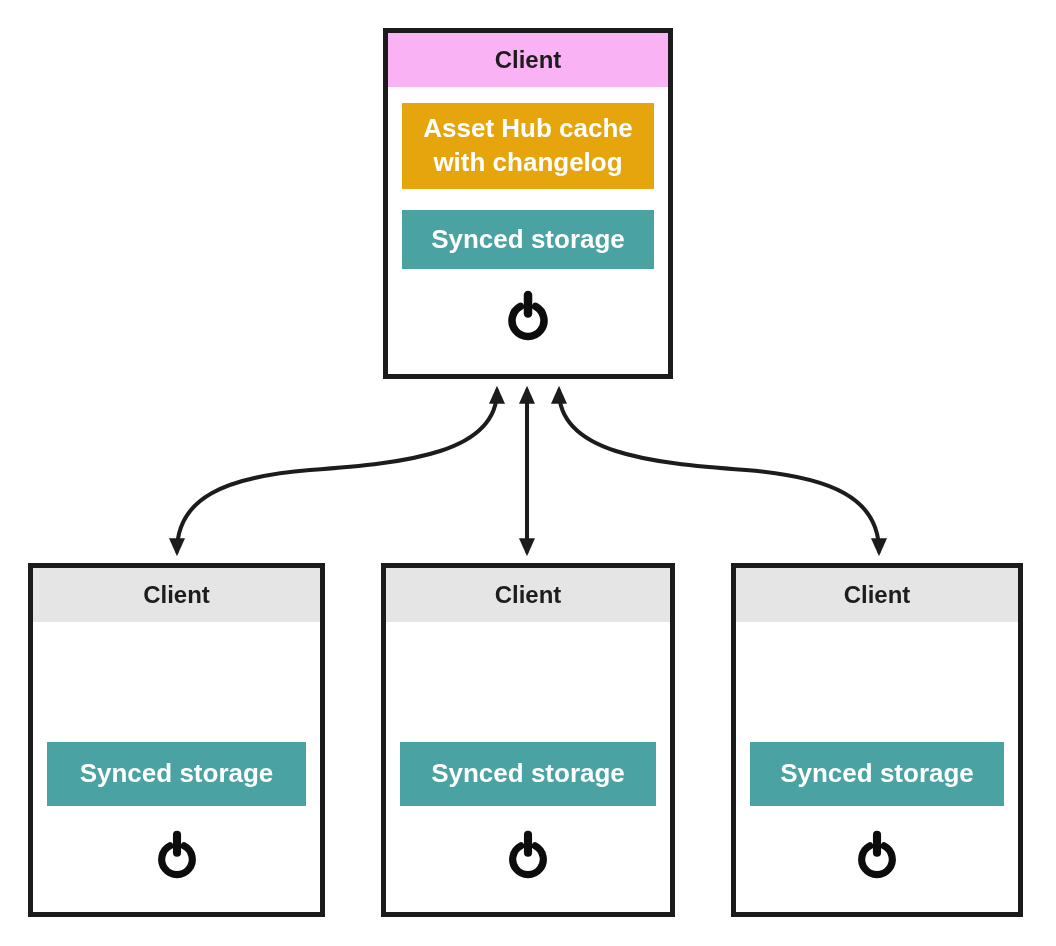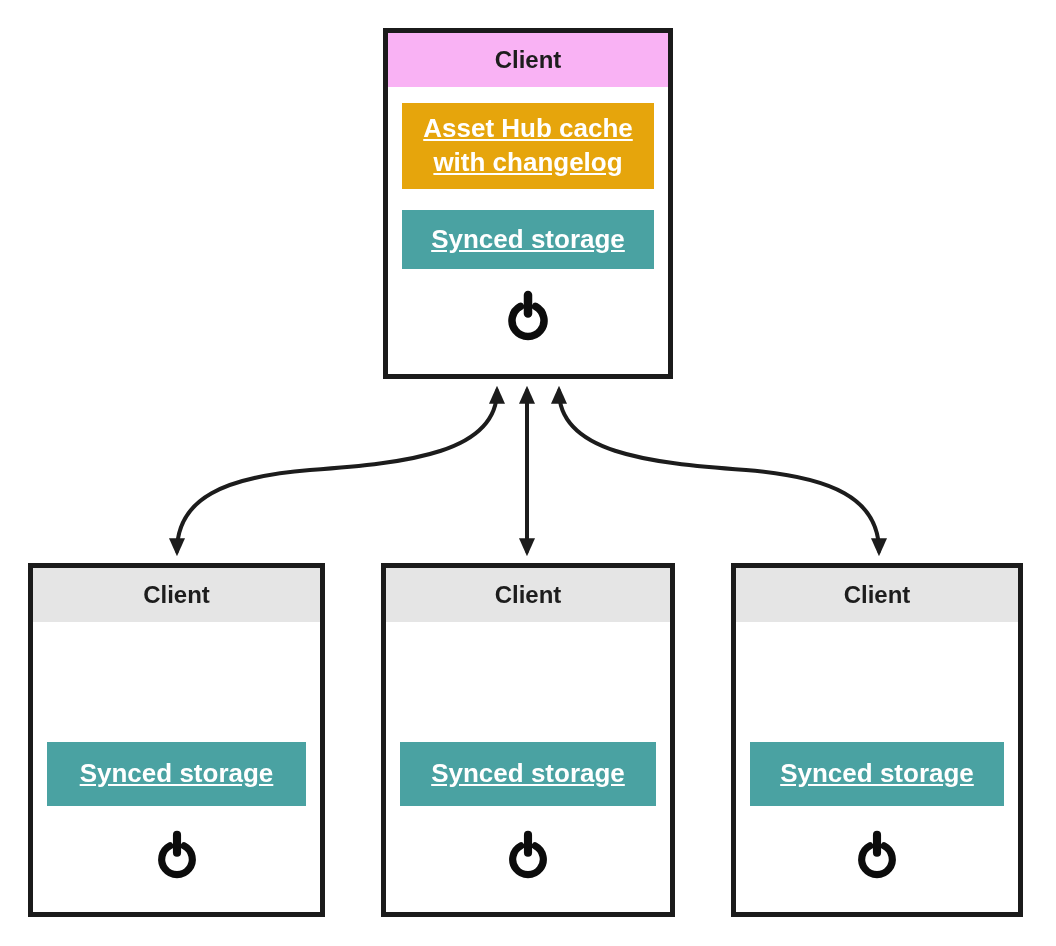--- a/index.html
+++ b/index.html
@@ -58,21 +58,20 @@
     display: flex;
     align-items: center;
     justify-content: center;
     text-align: center;
     font-size: 26px;
     font-weight: 700;
     color: #ffffff;
     line-height: 1.3;
     padding: 0 8px;
     box-sizing: border-box;
-    text-decoration: underline;
   }
   .server .block-0 {
     margin-top: 16px;
     min-height: 86px;
   }
   .server .block-1 {
     margin-top: 21px;
     min-height: 59px;
   }
   .client .block-0 {

